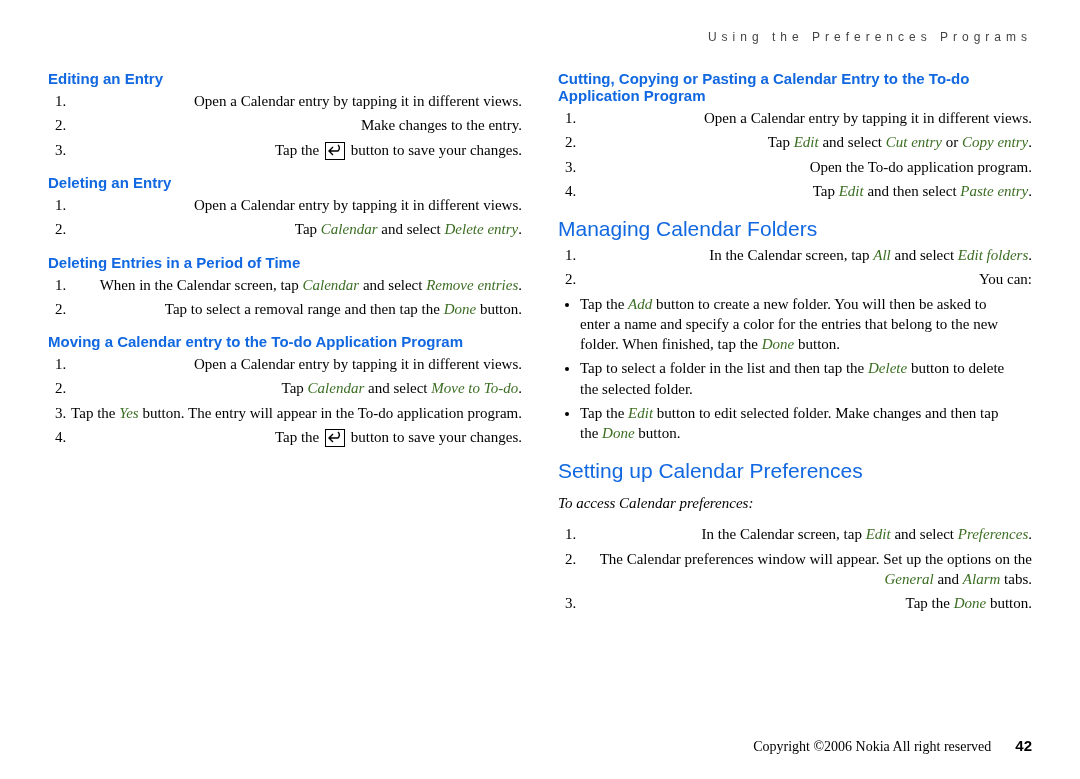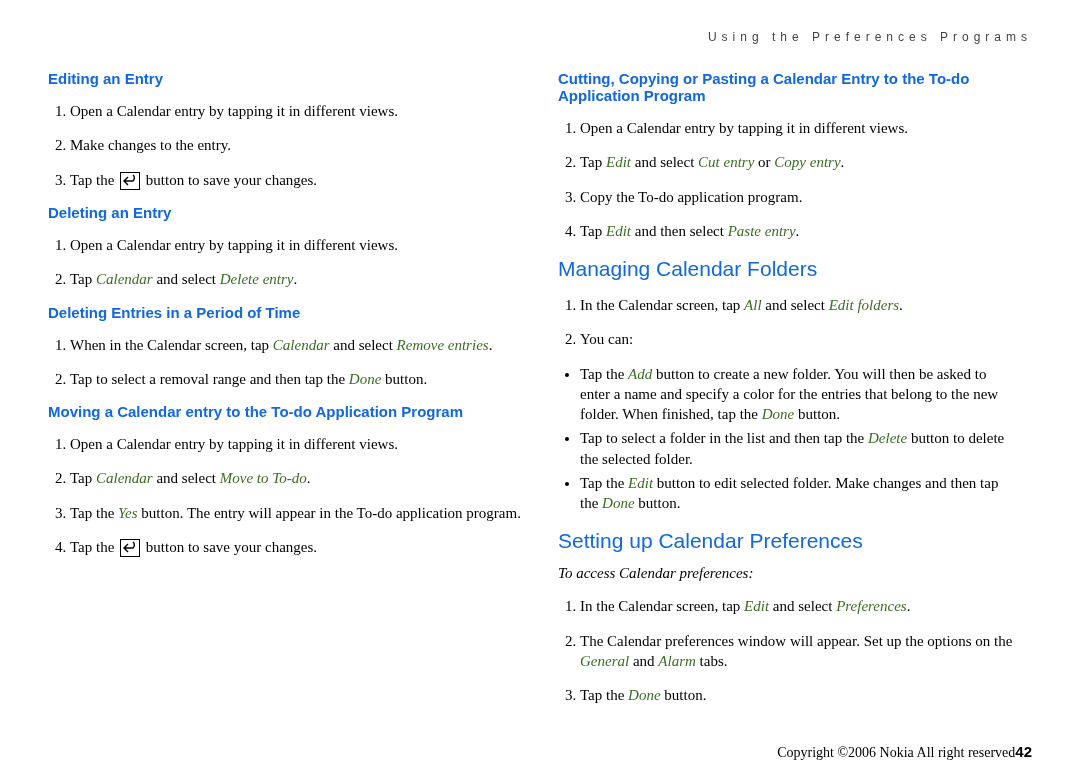--- a/index.html
+++ b/index.html
@@ -46,21 +46,22 @@
     font-size: 15px;
     margin: 14px 0 4px 0;
   }
   ol {
     margin: 2px 0 4px 0;
     padding-left: 22px;
     font-size: 15px;
     line-height: 1.35;
   }
   ol li {
-    margin: 14px 0;
+    margin: 4px 0;
+    text-align: right;
   }
   ul.bullets {
     list-style: disc;
     margin: 0 12px 4px 0;
     padding-left: 22px;
     font-size: 15px;
     line-height: 1.35;
   }
   ul.bullets li {
     margin: 4px 0;
@@ -80,25 +81,26 @@
     position: relative;
     margin: 0 2px;
     box-sizing: border-box;
   }
   .icon-box svg {
     position: absolute;
     top: 1px; left: 1px;
   }
   .footer {
     position: absolute;
-    bottom: 18px;
+    bottom: 24px;
     right: 48px;
     font-size: 14px;
     display: flex;
     align-items: baseline;
+    gap: 24px;
   }
   .page-num {
     font-family: "Trebuchet MS", sans-serif;
     font-weight: bold;
     font-size: 15px;
   }
 </style>
 </head>
 <body>
 
@@ -164,21 +166,21 @@
     </div>
 
     <div class="col">
 
       <h3 class="subhead">Cutting, Copying or Pasting a Calendar Entry to the To-do Application Program</h3>
       <ol>
         <li><span>Open a Calendar entry by tapping it in different views.</span></li>
         <li>
           <span>Tap </span><span class="ig">Edit</span><span> and select </span><span class="ig">Cut entry</span><span> or </span><span class="ig">Copy entry</span><span>.</span>
         </li>
-        <li><span>Copy the To-do application program.</span></li>
+        <li><span>Open the To-do application program.</span></li>
         <li>
           <span>Tap </span><span class="ig">Edit</span><span> and then select </span><span class="ig">Paste entry</span><span>.</span>
         </li>
       </ol>
 
       <h2 class="section">Managing Calendar Folders</h2>
       <ol>
         <li>
           <span>In the Calendar screen, tap </span><span class="ig">All</span><span> and select </span><span class="ig">Edit folders</span><span>.</span>
         </li>

